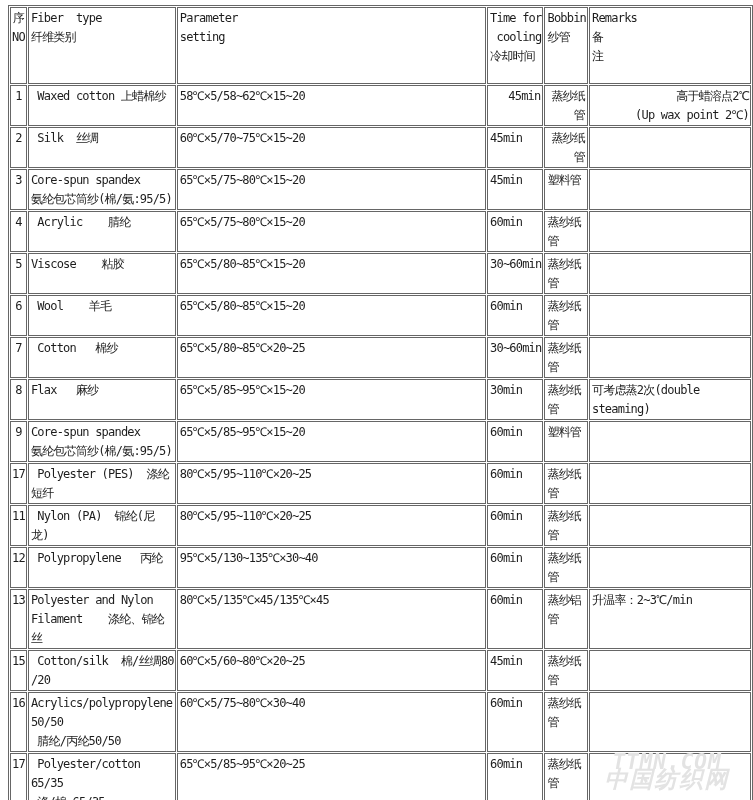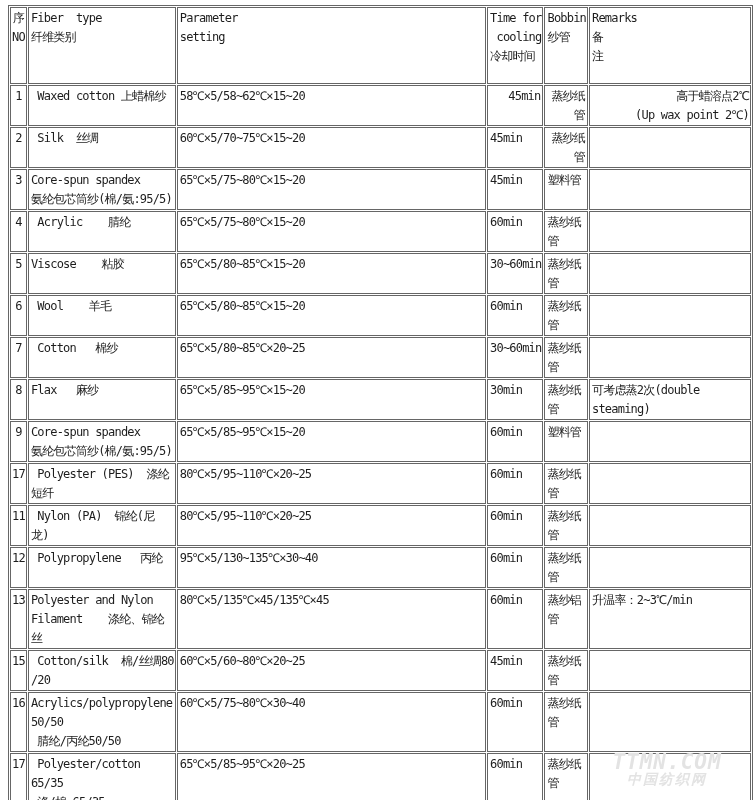--- a/index.html
+++ b/index.html
@@ -32,21 +32,21 @@
   td.a-center{text-align:right;}
   .hl{white-space:pre;}
   .gap .hl + .hl{}
   .watermark{
     position:absolute;right:6px;bottom:12px;width:160px;
     text-align:center;color:#e3e3e3;
     font-weight:bold;font-style:italic;line-height:17px;
     pointer-events:none;
   }
   .wm1{font-size:21px;letter-spacing:1px;}
-  .wm2{font-size:14px;letter-spacing:2px;}
+  .wm2{font-size:23px;letter-spacing:2px;}
 </style>
 </head>
 <body>
 
 <table class="param-table">
   <colgroup>
     <col style="width:17px">
       <col style="width:145px">
       <col style="width:313px">
     <col style="width:55px">

